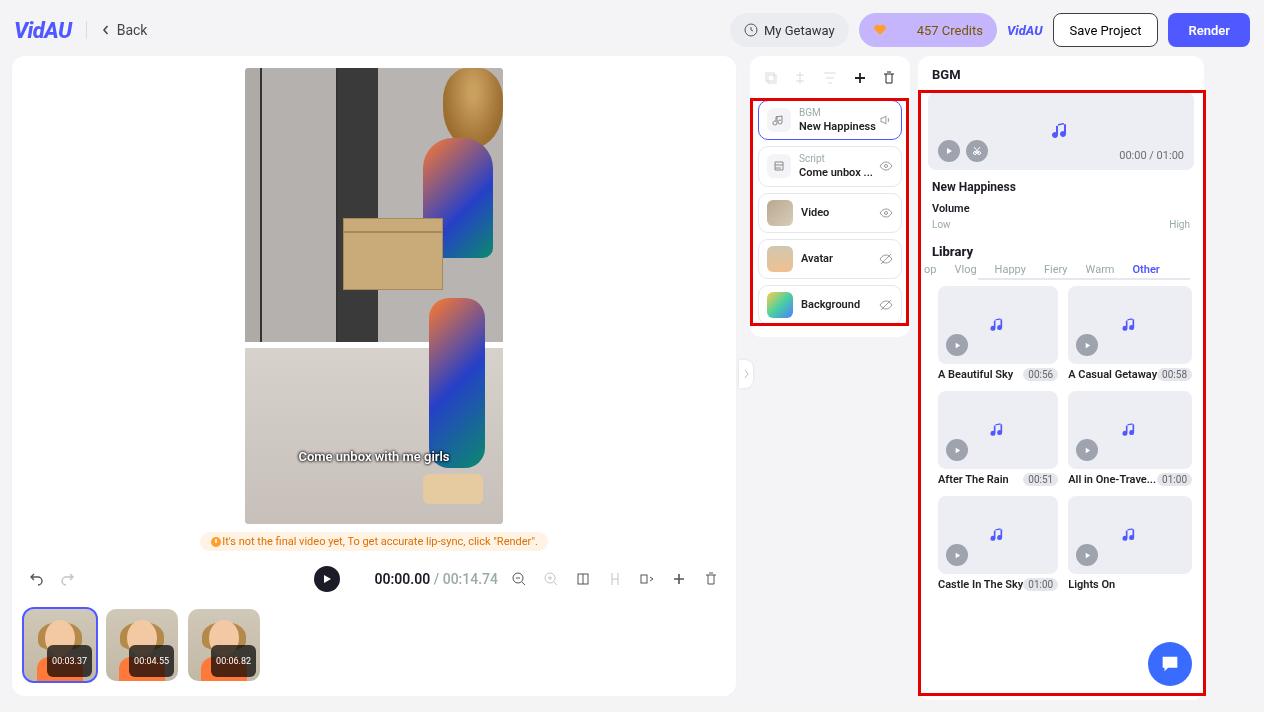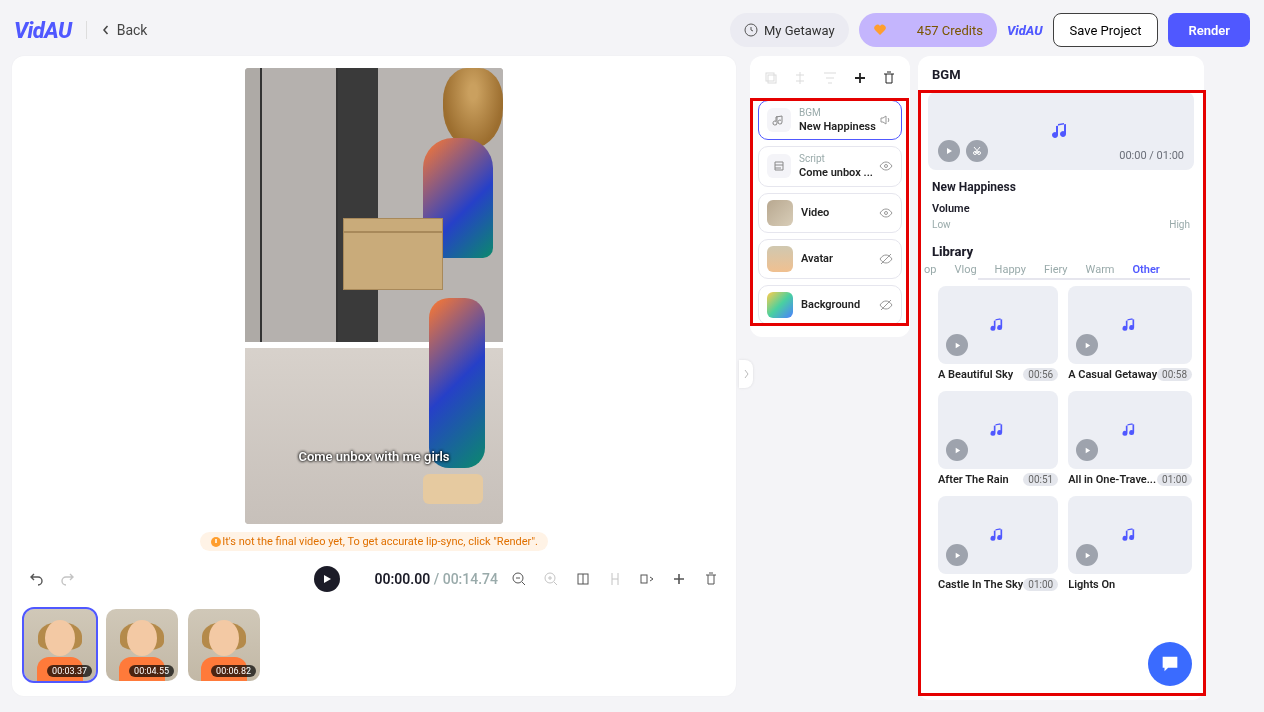--- a/index.html
+++ b/index.html
@@ -43,21 +43,21 @@
   .time { font-size:14px; font-weight:600; color:#1c1c28;margin-left:24px;}
   .time .dur{ color:#9aa; font-weight:500;}
   .right-ctrls{ margin-left:auto; display:flex; gap:14px; color:#555;}
   
   .thumbs { display:flex; gap:10px; padding:8px 12px; }
   .thumb { width:72px; height:72px; border-radius:10px; position:relative; overflow:hidden; background:linear-gradient(#d0c8b8,#c2b8a6);}
   .thumb.sel { outline:2px solid #5058ff;}
   .thumb .face{ position:absolute; left:50%; top:40%; transform:translate(-50%,-50%); width:30px; height:36px; background:#f3c9a4; border-radius:50%;}
   .thumb .hair2{ position:absolute; left:50%; top:18%; transform:translateX(-50%); width:44px; height:28px; background:#b48a4a; border-radius:50% 50% 30% 30%;}
   .thumb .body2{position:absolute;left:50%;bottom:-6px;transform:translateX(-50%);width:46px;height:30px;background:#ff7a3a;border-radius:12px 12px 0 0;}
-  .thumb .ts{ position:absolute; bottom:4px; right:4px; font-size:9px; background:rgba(0,0,0,0.7); color:#fff; padding:1px 5px; border-radius:6px;}
+  .thumb .ts{ position:absolute; bottom:4px; right:4px; font-size:9px; background:rgba(0,0,0,0.7); color:#fff; padding:11px 5px; border-radius:6px;}
   
   
   .midcol { position:absolute; top:56px; left:750px; width:160px; background:#fff; border-radius:12px; padding:6px; }
   .mid-tools{ height:32px; display:flex; align-items:center; justify-content:space-around; color:#999;}
   .mid-tools .act{ color:#222;}
   .layers-highlight{ position:absolute; left:750px; top:98px; width:159px; height:228px; border:3px solid #e50000; z-index:5; pointer-events:none;}
   .layer { border:1px solid #e6e6ee; border-radius:10px; padding:6px 8px; margin:6px 2px; display:flex; align-items:center; gap:8px; font-size:11px; position:relative;}
   .layer.sel{ border-color:#5058ff;}
   .layer .licon{ width:24px; height:24px; display:flex; align-items:center; justify-content:center; color:#888; border-radius:6px; background:#f4f4f8;}
   .layer .linfo{ display:flex; flex-direction:column; line-height:1.25; overflow:hidden;}

